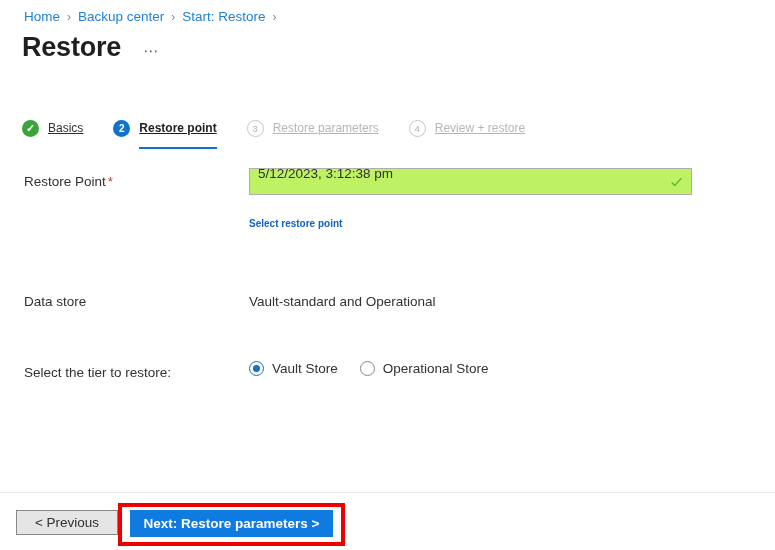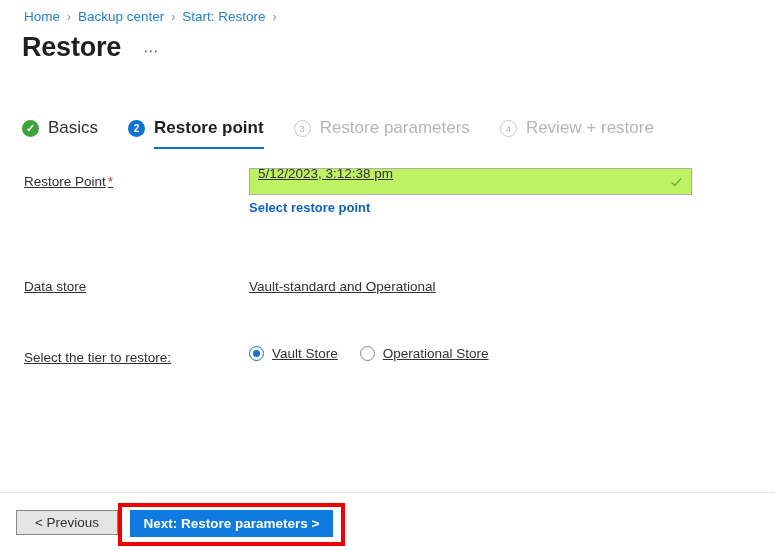--- a/index.html
+++ b/index.html
@@ -105,23 +105,24 @@
     color: #ffffff;
     font-weight: 600;
   }
   .badge-idle {
     background: #ffffff;
     border: 1px solid #c8c6c4;
     color: #b3b0ad;
     font-size: 9.5px;
   }
   .step-label {
-    font-size: 17px;
+    font-size: 12px;
     color: #323130;
     white-space: nowrap;
+    text-decoration: underline;
   }
   .step.active .step-label {
     font-weight: 700;
     color: #201f1e;
   }
   .step.idle .step-label {
     color: #b8b6b4;
     text-align: center;
   }
   .step .underline {
@@ -132,21 +133,20 @@
     height: 2px;
     background: #0f72d1;
   }
 
   
   .form {
     position: absolute;
     left: 0;
     top: 168px;
     width: 775px;
-    text-decoration: underline;
   }
   .form-row {
     position: relative;
     display: flex;
     align-items: flex-start;
     margin-bottom: 0;
   }
   .form-label {
     width: 249px;
     padding-left: 24px;
@@ -181,22 +181,22 @@
   .input-check {
     position: absolute;
     right: 8px;
     top: 50%;
     transform: translateY(-50%);
     width: 13px;
     height: 13px;
     display: block;
   }
   .link-below {
-    margin-top: 5px;
-    font-size: 13px;
+    margin-top: 23px;
+    font-size: 10px;
     font-weight: 700;
     color: #0f63c4;
     cursor: pointer;
     display: inline-block;
   }
   .static-value {
     font-size: 13.5px;
     color: #323130;
     padding-top: 4px;
     line-height: 20px;

